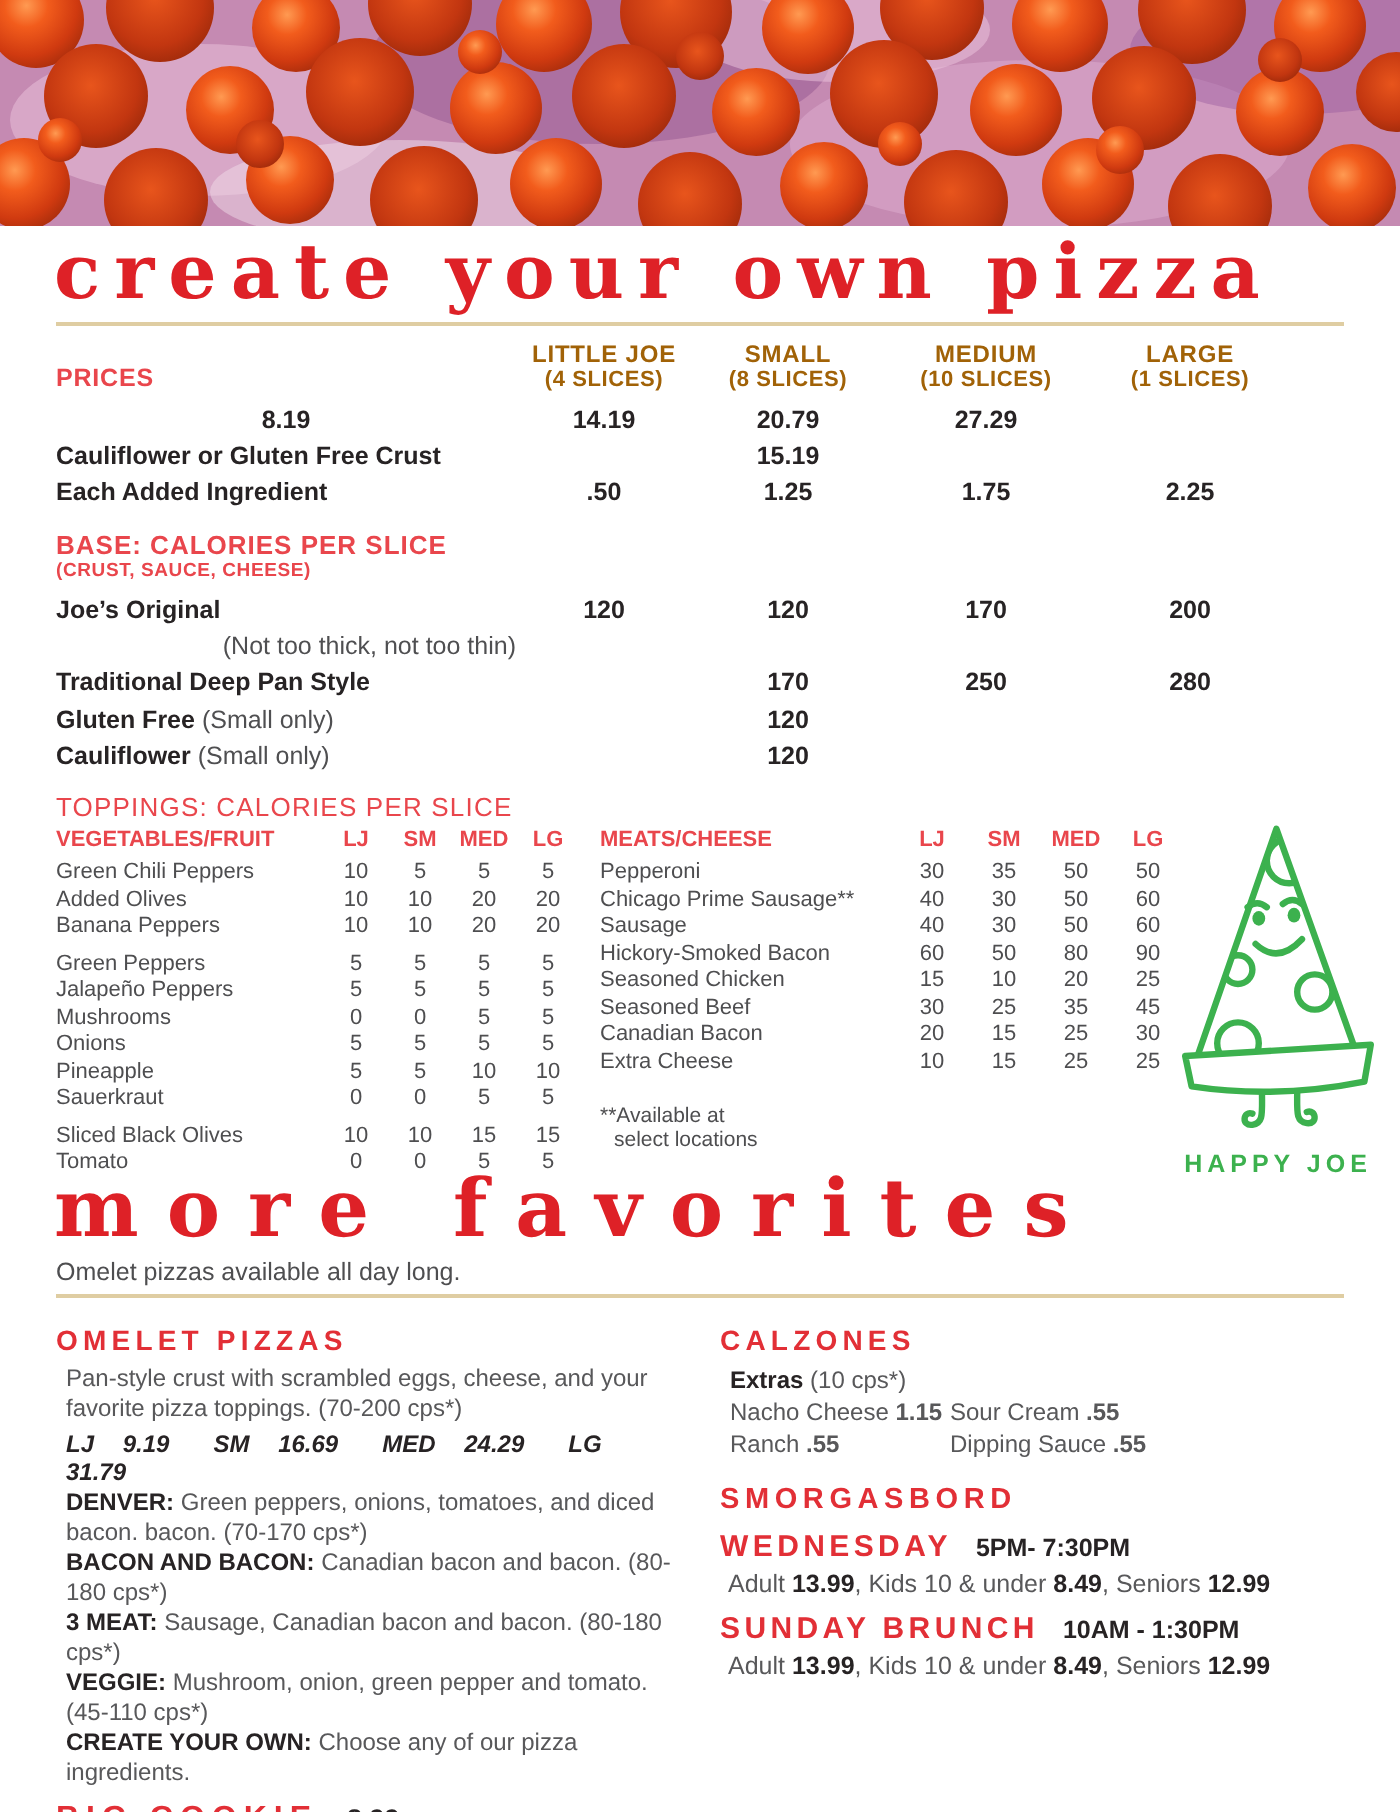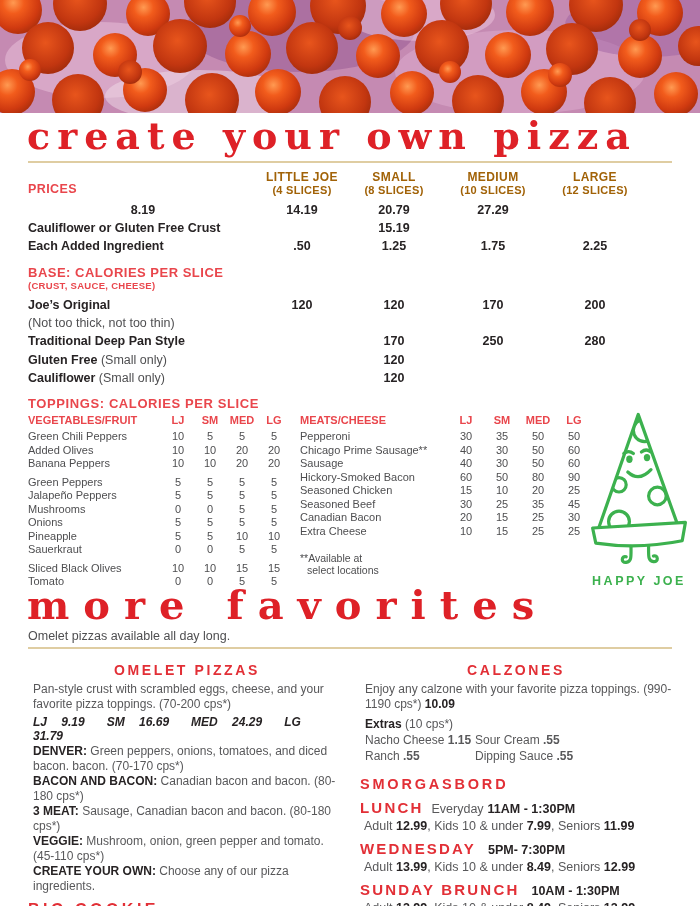--- a/index.html
+++ b/index.html
@@ -21,41 +21,41 @@
   .phead{align-items:end;margin-bottom:5px;}
   .phead .hcell{text-align:center;}
   .hname,.hslices{display:block;color:#a16207;font-weight:700;}
   .hname{font-size:12px;letter-spacing:.4px;}
   .hslices{font-size:11px;letter-spacing:.3px;}
   .redlabel{color:#e9464c;font-weight:700;font-size:12.5px;letter-spacing:.4px;text-align:left;}
   .prow{font-size:12.5px;font-weight:700;line-height:1.45;align-items:start;}
   .pv{text-align:center;}
   .plabel{text-align:left;}
   .note,.sub{font-weight:400;color:#4f4f51;}
-  .sub{display:block;font-size:12.5px;}
+  .sub{display:block;font-size:12.5px;text-align:right;}
   .sechead{color:#e9464c;font-weight:700;font-size:13px;letter-spacing:.5px;margin:10px 0 0;}
   .secsub{color:#e9464c;font-weight:700;font-size:9.5px;letter-spacing:.3px;margin:0 0 5px;}
   
-  .topheading{color:#e9464c;font-weight:700;font-size:13px;letter-spacing:.6px;margin:9px 0 3px;}
+  .topheading{color:#e9464c;font-weight:400;font-size:13px;letter-spacing:.6px;margin:9px 0 3px;}
   .topgrid{display:grid;grid-template-columns:272px 292px 1fr;align-items:start;}
   .cal-head,.cal-row{display:grid;font-size:11px;line-height:13.5px;}
   .veg .cal-head,.veg .cal-row{grid-template-columns:134px 32px 32px 32px 32px;}
   .meat .cal-head,.meat .cal-row{grid-template-columns:148px 36px 36px 36px 36px;}
   .cal-head{color:#e9464c;font-weight:700;margin-bottom:3px;}
   .cal-row{color:#4e4e50;}
   .c{text-align:center;}
   .gapped{margin-top:5px;}
   .mfoot{font-size:10.5px;color:#4e4e50;line-height:12px;margin-top:14px;}
   .mfoot .l2{padding-left:7px;}
   .mascot{margin-top:-6px;margin-left:-6px;text-align:center;width:106px;}
   .mascot-label{color:#3cb14e;font-weight:700;font-size:12.5px;letter-spacing:2.5px;margin-top:2px;white-space:nowrap;}
   .subtitle{font-size:12.5px;color:#4e4e50;margin:3px 0 4px;}
   
   .favgrid{display:grid;grid-template-columns:318px 1fr;column-gap:14px;align-items:start;}
-  .favhead{color:#e22f36;font-weight:700;font-size:14px;letter-spacing:2.6px;margin:6px 0 4px;text-align:center;}
+  .favhead{color:#e22f36;font-weight:700;font-size:14px;letter-spacing:2.6px;margin:6px 0 4px;}
   .fbody{font-size:12px;color:#58585a;line-height:15px;padding-left:5px;}
   .fbody b,.dark{color:#272324;}
   .sizesline{padding-left:5px;font-size:12px;font-weight:700;color:#272324;margin:3px 0 1px;}
   .sizesline span{margin-right:11px;font-style:italic;}
   .item{margin:0;}
   .cookie{margin-top:7px;}
   .cookiehead{color:#e22f36;font-weight:700;font-size:16px;letter-spacing:3.5px;display:inline-block;}
   .cookieprice{font-weight:700;font-size:13.5px;color:#272324;margin-left:10px;}
   .extras{padding-left:5px;font-size:12px;color:#58585a;line-height:16px;margin-top:4px;}
   .exgrid{display:grid;grid-template-columns:110px auto;padding-left:5px;font-size:12px;color:#58585a;line-height:16px;}
@@ -151,21 +151,21 @@
     <span class="hcell">
       <span class="hname">SMALL</span>
       <span class="hslices">(8 SLICES)</span>
     </span>
     <span class="hcell">
       <span class="hname">MEDIUM</span>
       <span class="hslices">(10 SLICES)</span>
     </span>
     <span class="hcell">
       <span class="hname">LARGE</span>
-      <span class="hslices">(12 SLICES)</span>
+      <span class="hslices">(1 SLICES)</span>
     </span>
   </div>
 
   <div>
 
       <div class="pgrid prow">
         <span class="pv">8.19</span>
         <span class="pv">14.19</span>
         <span class="pv">20.79</span>
         <span class="pv">27.29</span>
@@ -467,46 +467,34 @@
         </div>
       <div class="cookie">
         <span class="cookiehead">BIG COOKIE</span>
         <span class="cookieprice">8.99</span>
       </div>
 
     </div>
 
     <div>
       <div class="favhead">CALZONES</div>
-      <div class="fbody">
-        <span>Enjoy any calzone with your favorite pizza toppings.  (990-1190 cps*)</span>
-        <b>10.09</b>
-      </div>
       <div class="extras">
         <b class="dark">Extras</b>
         <span>(10 cps*)</span>
       </div>
       <div class="exgrid">
         <span><span>Nacho Cheese</span> <b>1.15</b></span>
         <span><span>Sour Cream</span> <b>.55</b></span>
         <span><span>Ranch</span> <b>.55</b></span>
         <span><span>Dipping Sauce</span> <b>.55</b></span>
       </div>
 
       <div class="smorghead">SMORGASBORD</div>
       <div>
 
-          <div class="sess">
-            <div>
-              <span class="sessname">LUNCH</span><span class="sessday">Everyday</span><span class="sesstime">11AM - 1:30PM</span>
-            </div>
-            <div class="sessline">
-              <span>Adult</span> <b>12.99</b><span>,  Kids 10 &amp; under</span> <b>7.99</b><span>, Seniors</span> <b>11.99</b>
-            </div>
-          </div>
 
           <div class="sess">
             <div>
               <span class="sessname">WEDNESDAY</span><span class="sessday"></span><span class="sesstime">5PM- 7:30PM</span>
             </div>
             <div class="sessline">
               <span>Adult</span> <b>13.99</b><span>,  Kids 10 &amp; under</span> <b>8.49</b><span>, Seniors</span> <b>12.99</b>
             </div>
           </div>
 

